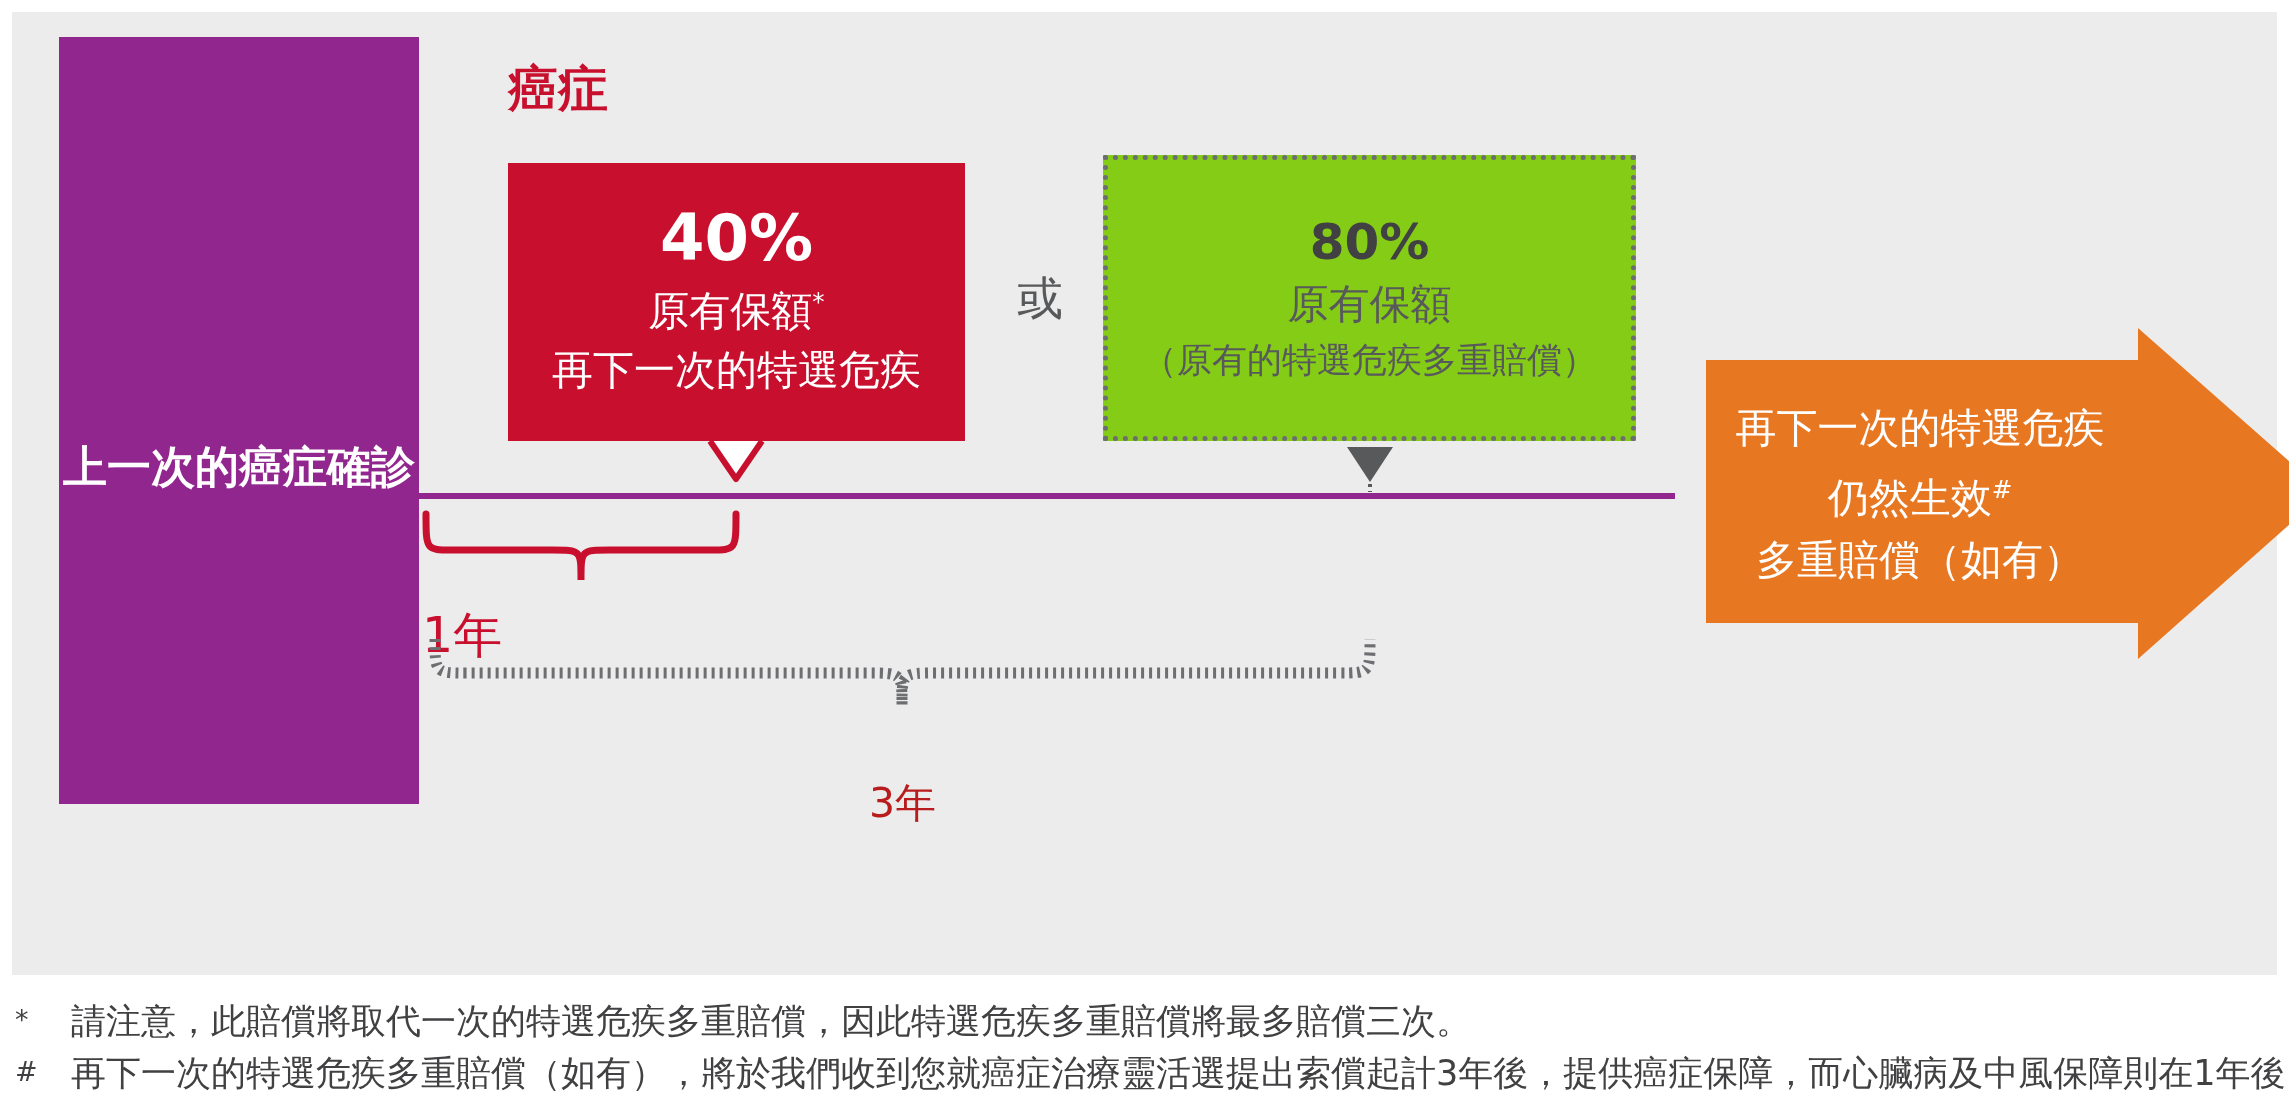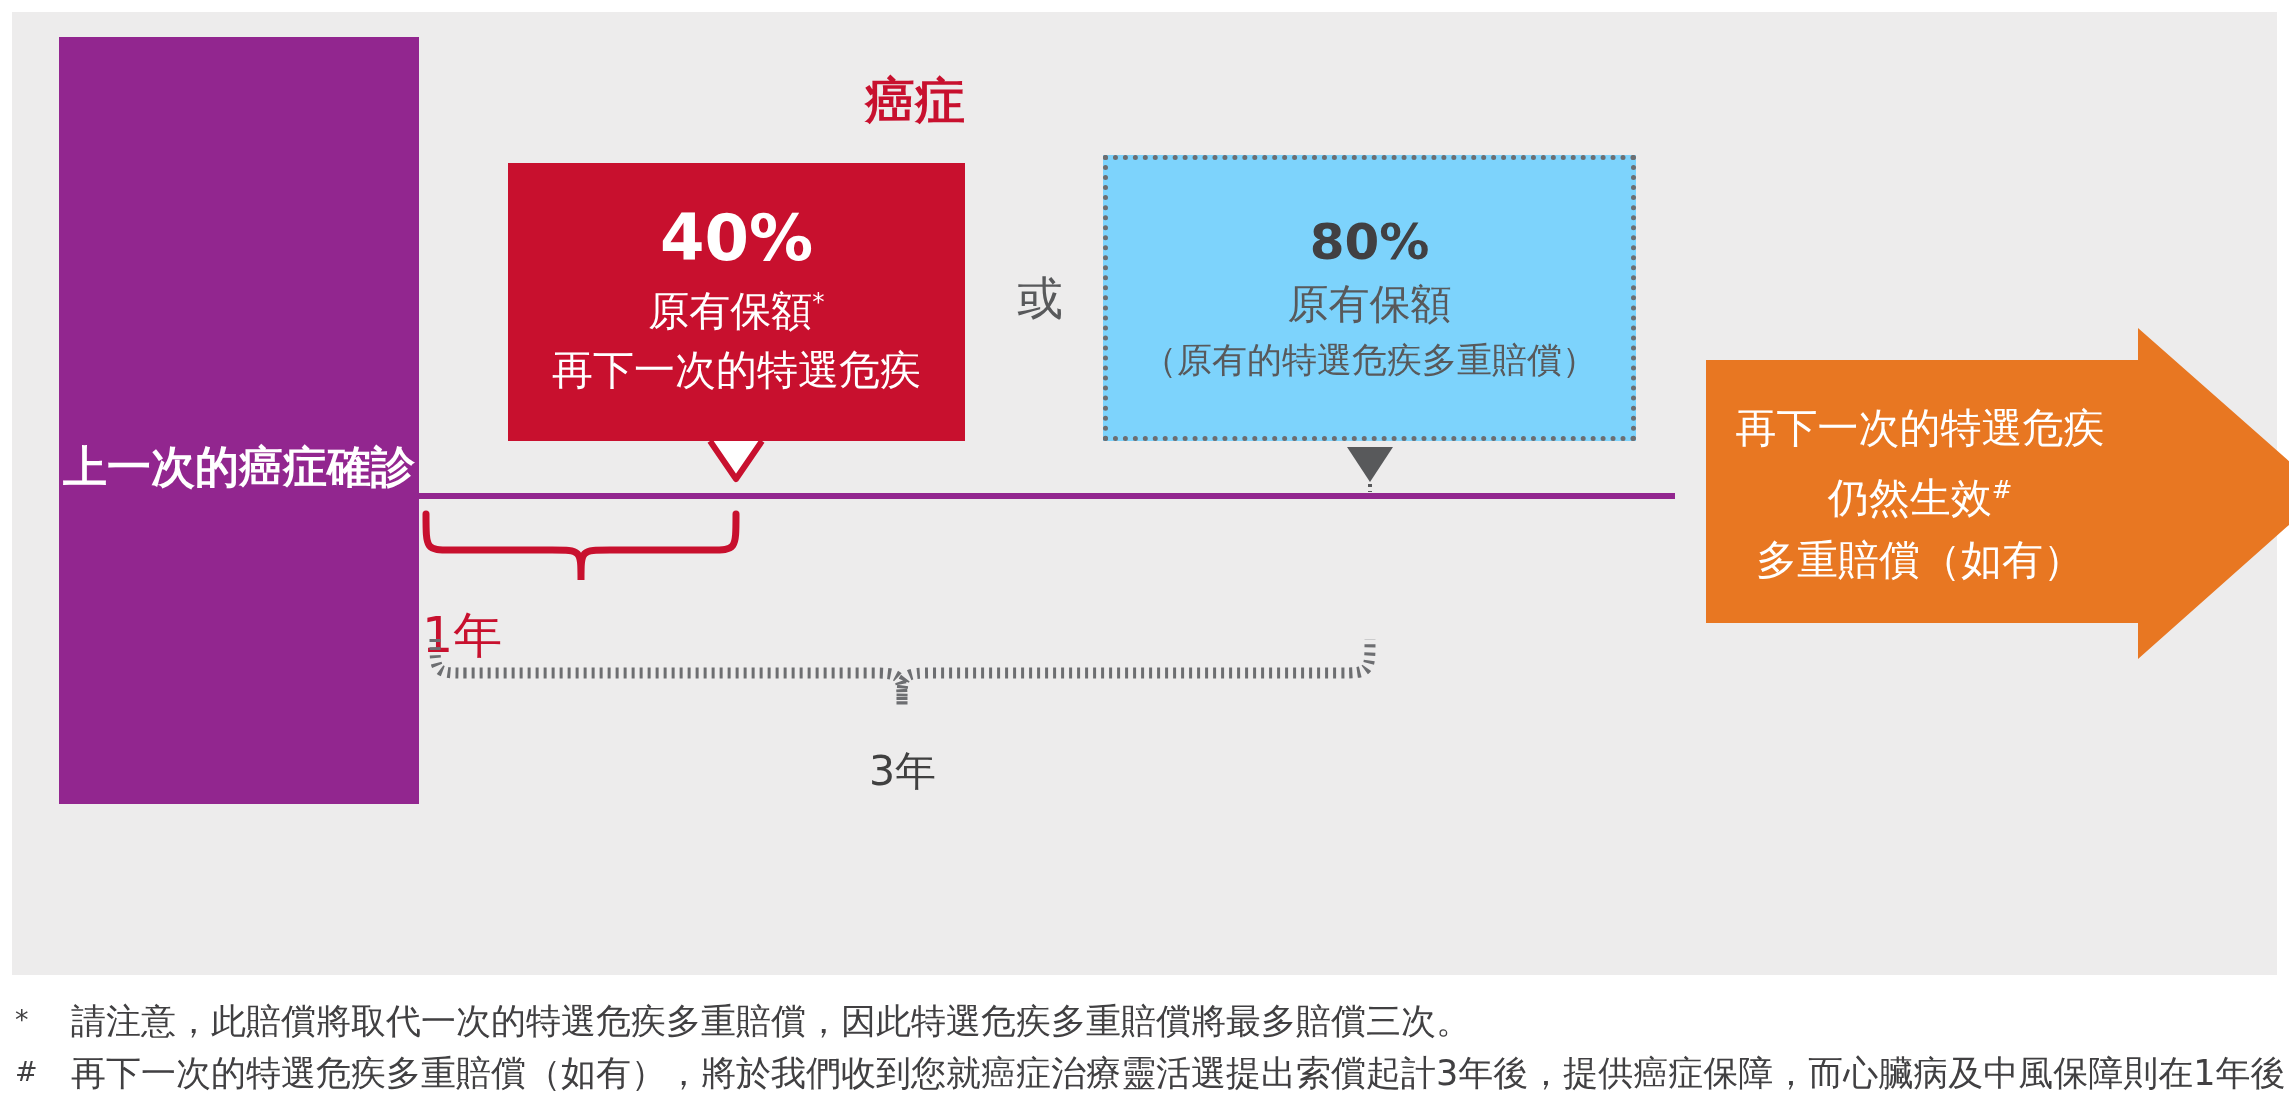--- a/index.html
+++ b/index.html
@@ -4,55 +4,55 @@
 <style>
   html,body{margin:0;padding:0;background:#ffffff;}
   body{font-family:"DejaVu Sans","Liberation Sans",sans-serif;}
   .canvas{position:relative;width:2289px;height:1095px;background:#ffffff;overflow:hidden;}
   .panel{position:absolute;left:12px;top:12px;width:2265px;height:963px;background:#EDECEC;}
 
   .left-box{position:absolute;left:59px;top:37px;width:360px;height:767px;background:#92268F;
     display:flex;align-items:center;justify-content:center;padding-top:92px;box-sizing:border-box;
     color:#ffffff;font-weight:bold;font-size:44px;line-height:66px;text-align:center;}
 
-  .cancer-title{position:absolute;left:508px;top:72px;width:457px;text-align:right;
+  .cancer-title{position:absolute;left:508px;top:60px;width:457px;text-align:left;
     color:#C8102E;font-weight:bold;font-size:50px;line-height:58px;}
 
   .timeline{position:absolute;left:419px;top:493px;width:1256px;height:6px;background:#92268F;}
 
   .red-box{position:absolute;left:508px;top:163px;width:457px;height:278px;background:#C8102E;
     display:flex;flex-direction:column;align-items:center;justify-content:center;gap:16px;
     color:#ffffff;text-align:center;}
   .red-box .pct{font-size:64px;font-weight:bold;line-height:52px;}
   .red-box .ln{font-size:41px;line-height:44px;}
   sup.mark{font-size:60%;vertical-align:super;}
 
   .or-label{position:absolute;left:1008px;top:272px;width:64px;text-align:center;
     color:#58595B;font-size:46px;line-height:52px;}
 
-  .dotted-box{position:absolute;left:1103px;top:155px;width:533px;height:286px;background:#7dd3fc;
+  .dotted-box{position:absolute;left:1103px;top:155px;width:533px;height:286px;background:#84cc16;
     border:5px dotted #6D6E71;box-sizing:border-box;
     display:flex;flex-direction:column;align-items:center;justify-content:center;gap:14px;text-align:right;}
   .dotted-box .pct{font-size:50px;font-weight:bold;line-height:52px;color:#414042;}
   .dotted-box .ln{font-size:41px;line-height:44px;color:#58595B;}
   .dotted-box .ln-small{font-size:35px;line-height:40px;color:#58595B;}
 
   .pointer{position:absolute;}
 
   .arrow-wrap{position:absolute;left:1670px;top:328px;width:720px;height:331px;padding-left:36px;}
   .arrow-text{position:absolute;left:0;top:50%;transform:translateY(-50%);width:500px;
     text-align:center;color:#ffffff;font-size:41px;line-height:62px;}
 
   .brace-1yr{position:absolute;left:422px;top:508px;width:318px;height:78px;}
   .label-1yr{position:absolute;left:422px;top:613px;width:318px;text-align:left;
     color:#C8102E;font-size:49px;line-height:46px;}
 
   .brace-3yr{position:absolute;left:429px;top:633px;width:947px;height:78px;}
-  .label-3yr{position:absolute;left:429px;top:748px;width:947px;text-align:center;
-    color:#404040;font-size:41px;line-height:46px;}
+  .label-3yr{position:absolute;left:429px;top:780px;width:947px;text-align:center;
+    color:#b91c1c;font-size:41px;line-height:46px;}
 
   .footnote{position:absolute;left:15px;display:flex;align-items:flex-start;color:#414042;font-size:35px;line-height:46px;}
   .fn-marker{width:56px;flex:0 0 56px;font-size:27px;line-height:40px;padding-top:2px;}
   .fn-1{top:998px;}
   .fn-2{top:1050px;}
 </style>
 </head>
 <body>
 
 <div class="canvas">

